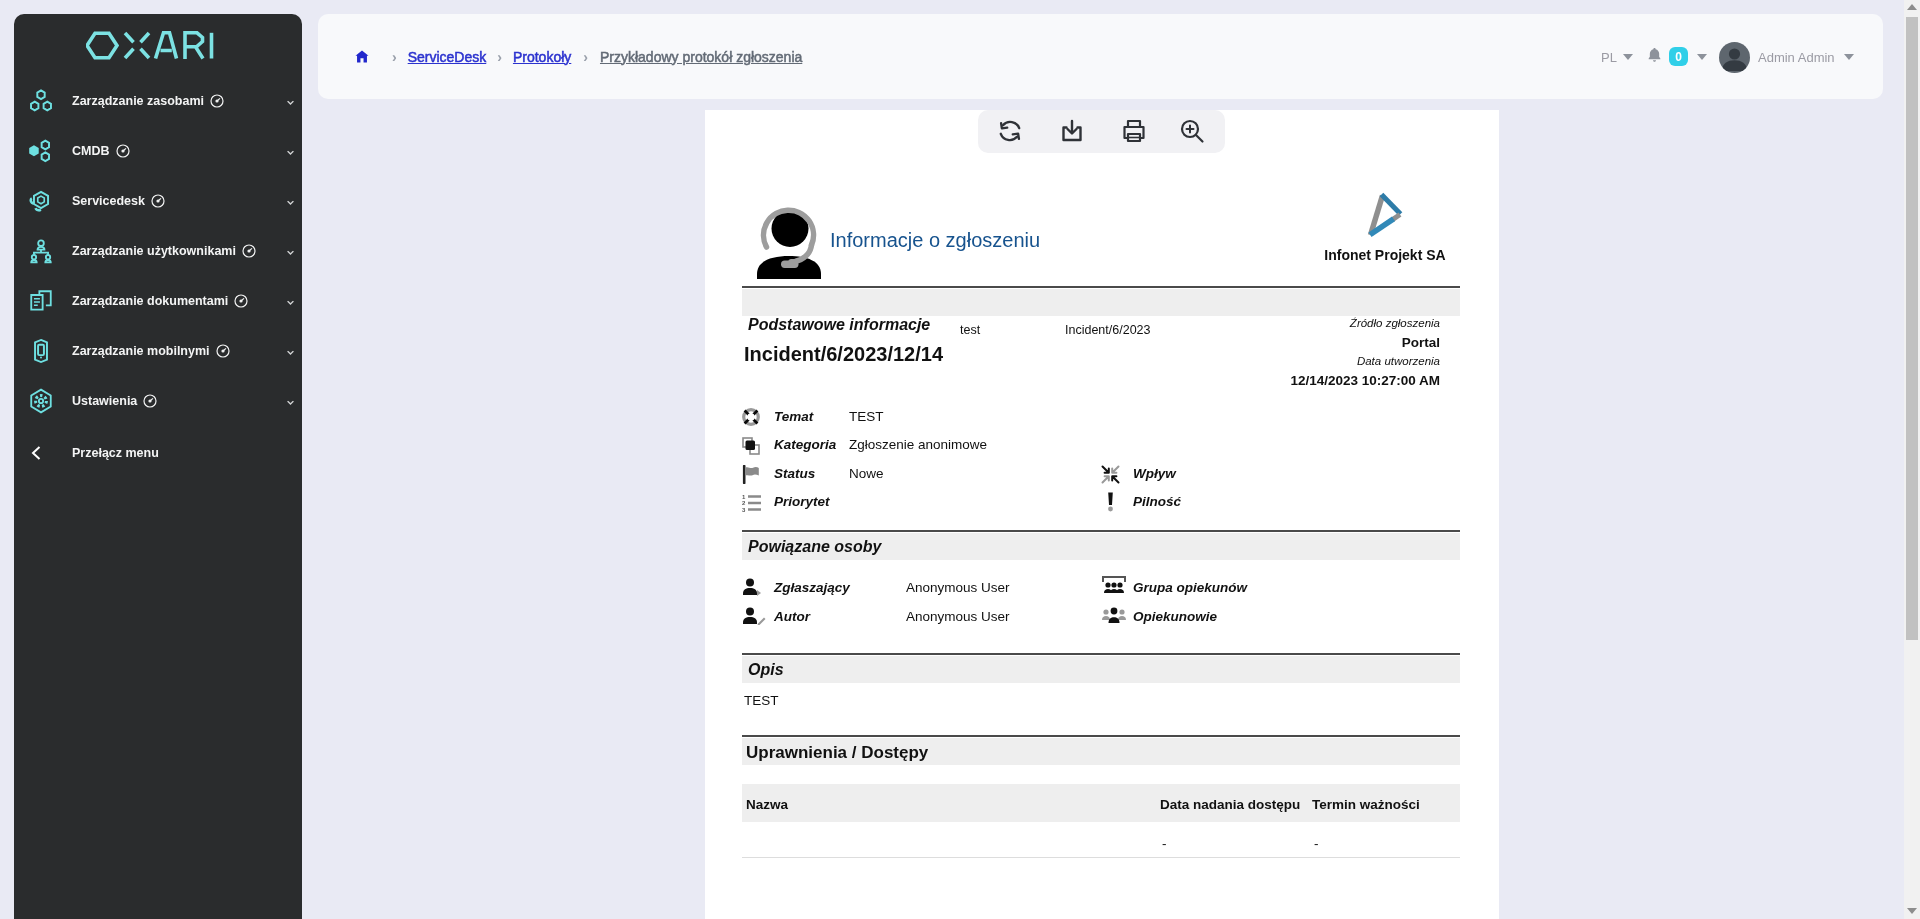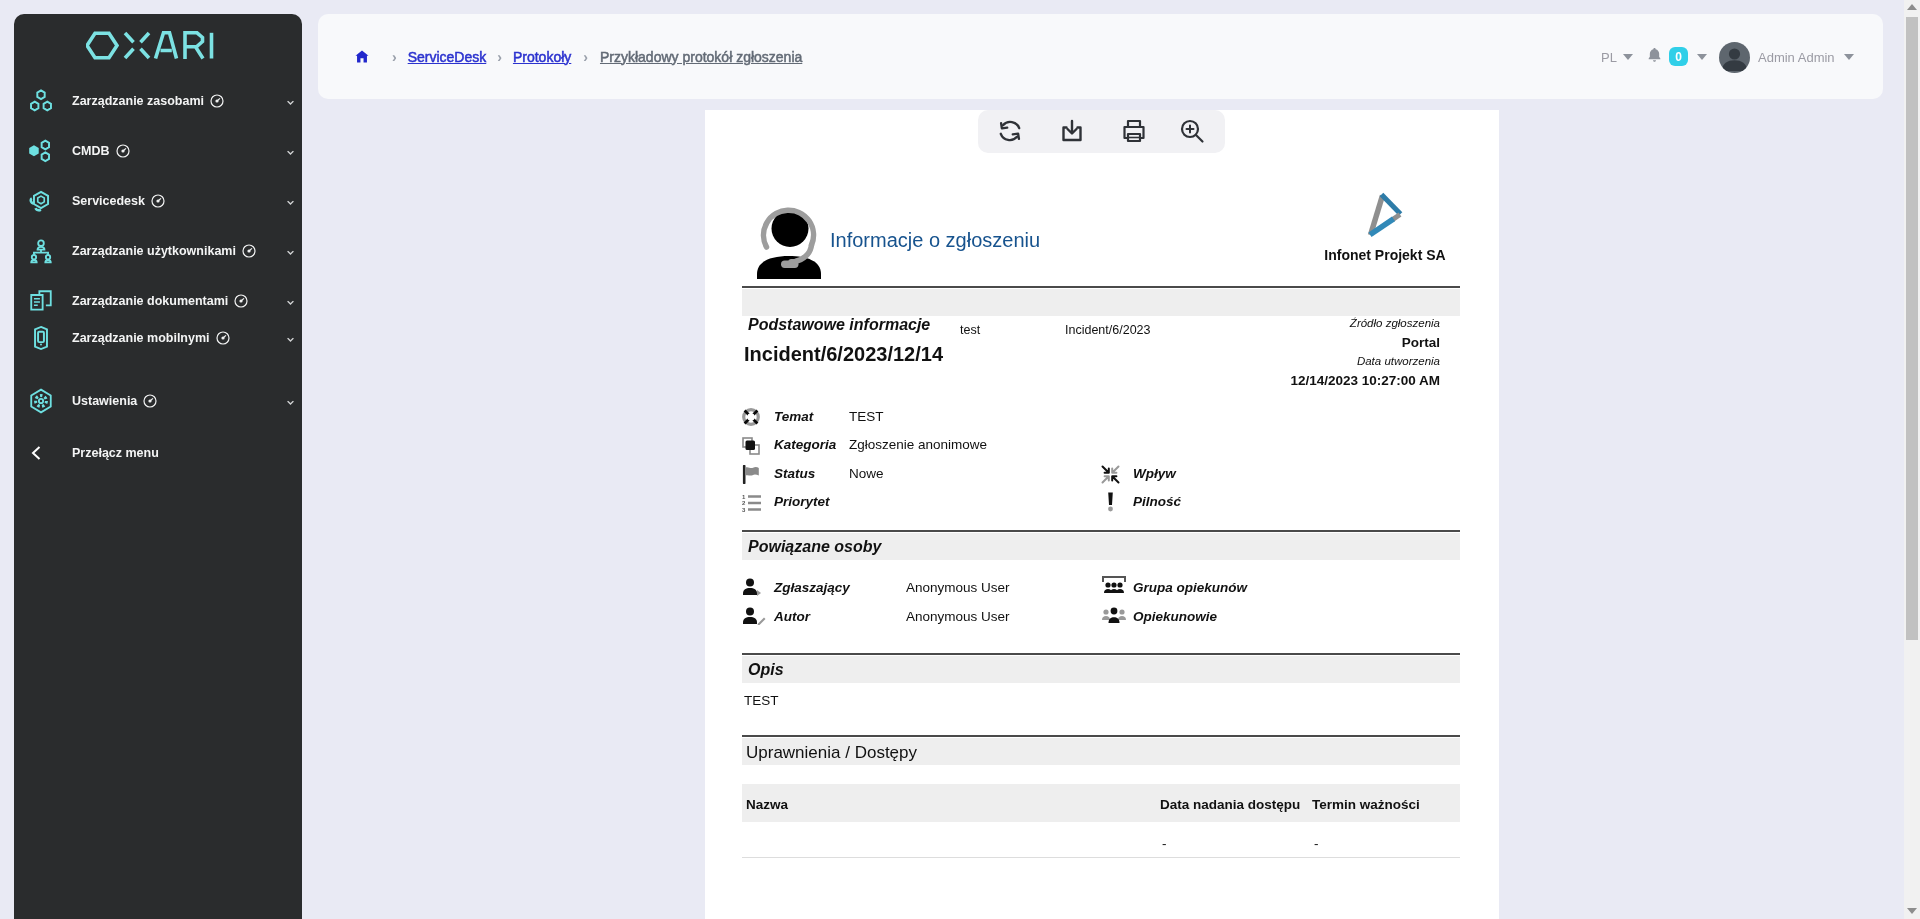--- a/index.html
+++ b/index.html
@@ -124,21 +124,21 @@
       </svg>
       <span class="mlabel">Zarządzanie dokumentami <svg width="14" height="14" viewBox="0 0 14 14" fill="none" stroke="#f3f4f4" stroke-width="1.2">
             <circle cx="7" cy="7" r="6"></circle>
             <path d="M7 7 L10 4.4"></path>
             <circle cx="7" cy="7" r="1" fill="#f3f4f4"></circle>
           </svg></span>
       <span class="mchev"><svg width="7" height="5" viewBox="0 0 7 5" fill="none" stroke="#cfd1d2" stroke-width="1.4" stroke-linecap="round">
             <path d="M1 1 L3.5 3.5 L6 1"></path>
           </svg></span>
     </div>
-    <div class="mitem" style="top:299px;">
+    <div class="mitem" style="top:312px;">
       <svg class="mico" width="26" height="26" viewBox="0 0 24 24" fill="none" stroke="#6ee0e1" stroke-width="1.8">
         <path d="M12 1.8 L17.5 4 L17.5 20 L12 22.2 L6.5 20 L6.5 4 Z"></path>
         <rect x="9.3" y="6.2" width="5.4" height="9.6" rx="1"></rect>
         <circle cx="12" cy="18" r="0.9" fill="#6ee0e1" stroke="none"></circle>
       </svg>
       <span class="mlabel">Zarządzanie mobilnymi <svg width="14" height="14" viewBox="0 0 14 14" fill="none" stroke="#f3f4f4" stroke-width="1.2">
             <circle cx="7" cy="7" r="6"></circle>
             <path d="M7 7 L10 4.4"></path>
             <circle cx="7" cy="7" r="1" fill="#f3f4f4"></circle>
           </svg></span>
@@ -344,21 +344,21 @@
     <div class="lbl" style="left:428px;top:499px;">Opiekunowie</div>
 
     <div class="hrd" style="top:543px;"></div>
     <div class="gbar" style="top:546px;"></div>
     <div class="sechead" style="top:551px;">Opis</div>
 
     <div class="val" style="left:39px;top:583px;">TEST</div>
 
     <div class="hrd" style="top:625px;"></div>
     <div class="gbar" style="top:628px;"></div>
-    <div style="position:absolute;left:41px;top:633px;font-size:17px;font-weight:normal;color:#111;">Uprawnienia / Dostępy</div>
+    <div style="position:absolute;left:41px;top:633px;font-size:17px;font-weight:bold;color:#111;">Uprawnienia / Dostępy</div>
 
     <div class="gbar" style="top:674px;height:38px;"></div>
     <div style="position:absolute;left:41px;top:687px;font-size:13.5px;font-weight:bold;color:#111;">Nazwa</div>
     <div style="position:absolute;left:455px;top:687px;font-size:13.5px;font-weight:bold;color:#111;">Data nadania dostępu</div>
     <div style="position:absolute;left:607px;top:687px;font-size:13.5px;font-weight:bold;color:#111;">Termin ważności</div>
     <div class="val" style="left:457px;top:726px;">-</div>
     <div class="val" style="left:609px;top:726px;">-</div>
     <div style="position:absolute;left:37px;top:747px;width:718px;height:1px;background:#dddddd;"></div>
   </div>
 </div>

